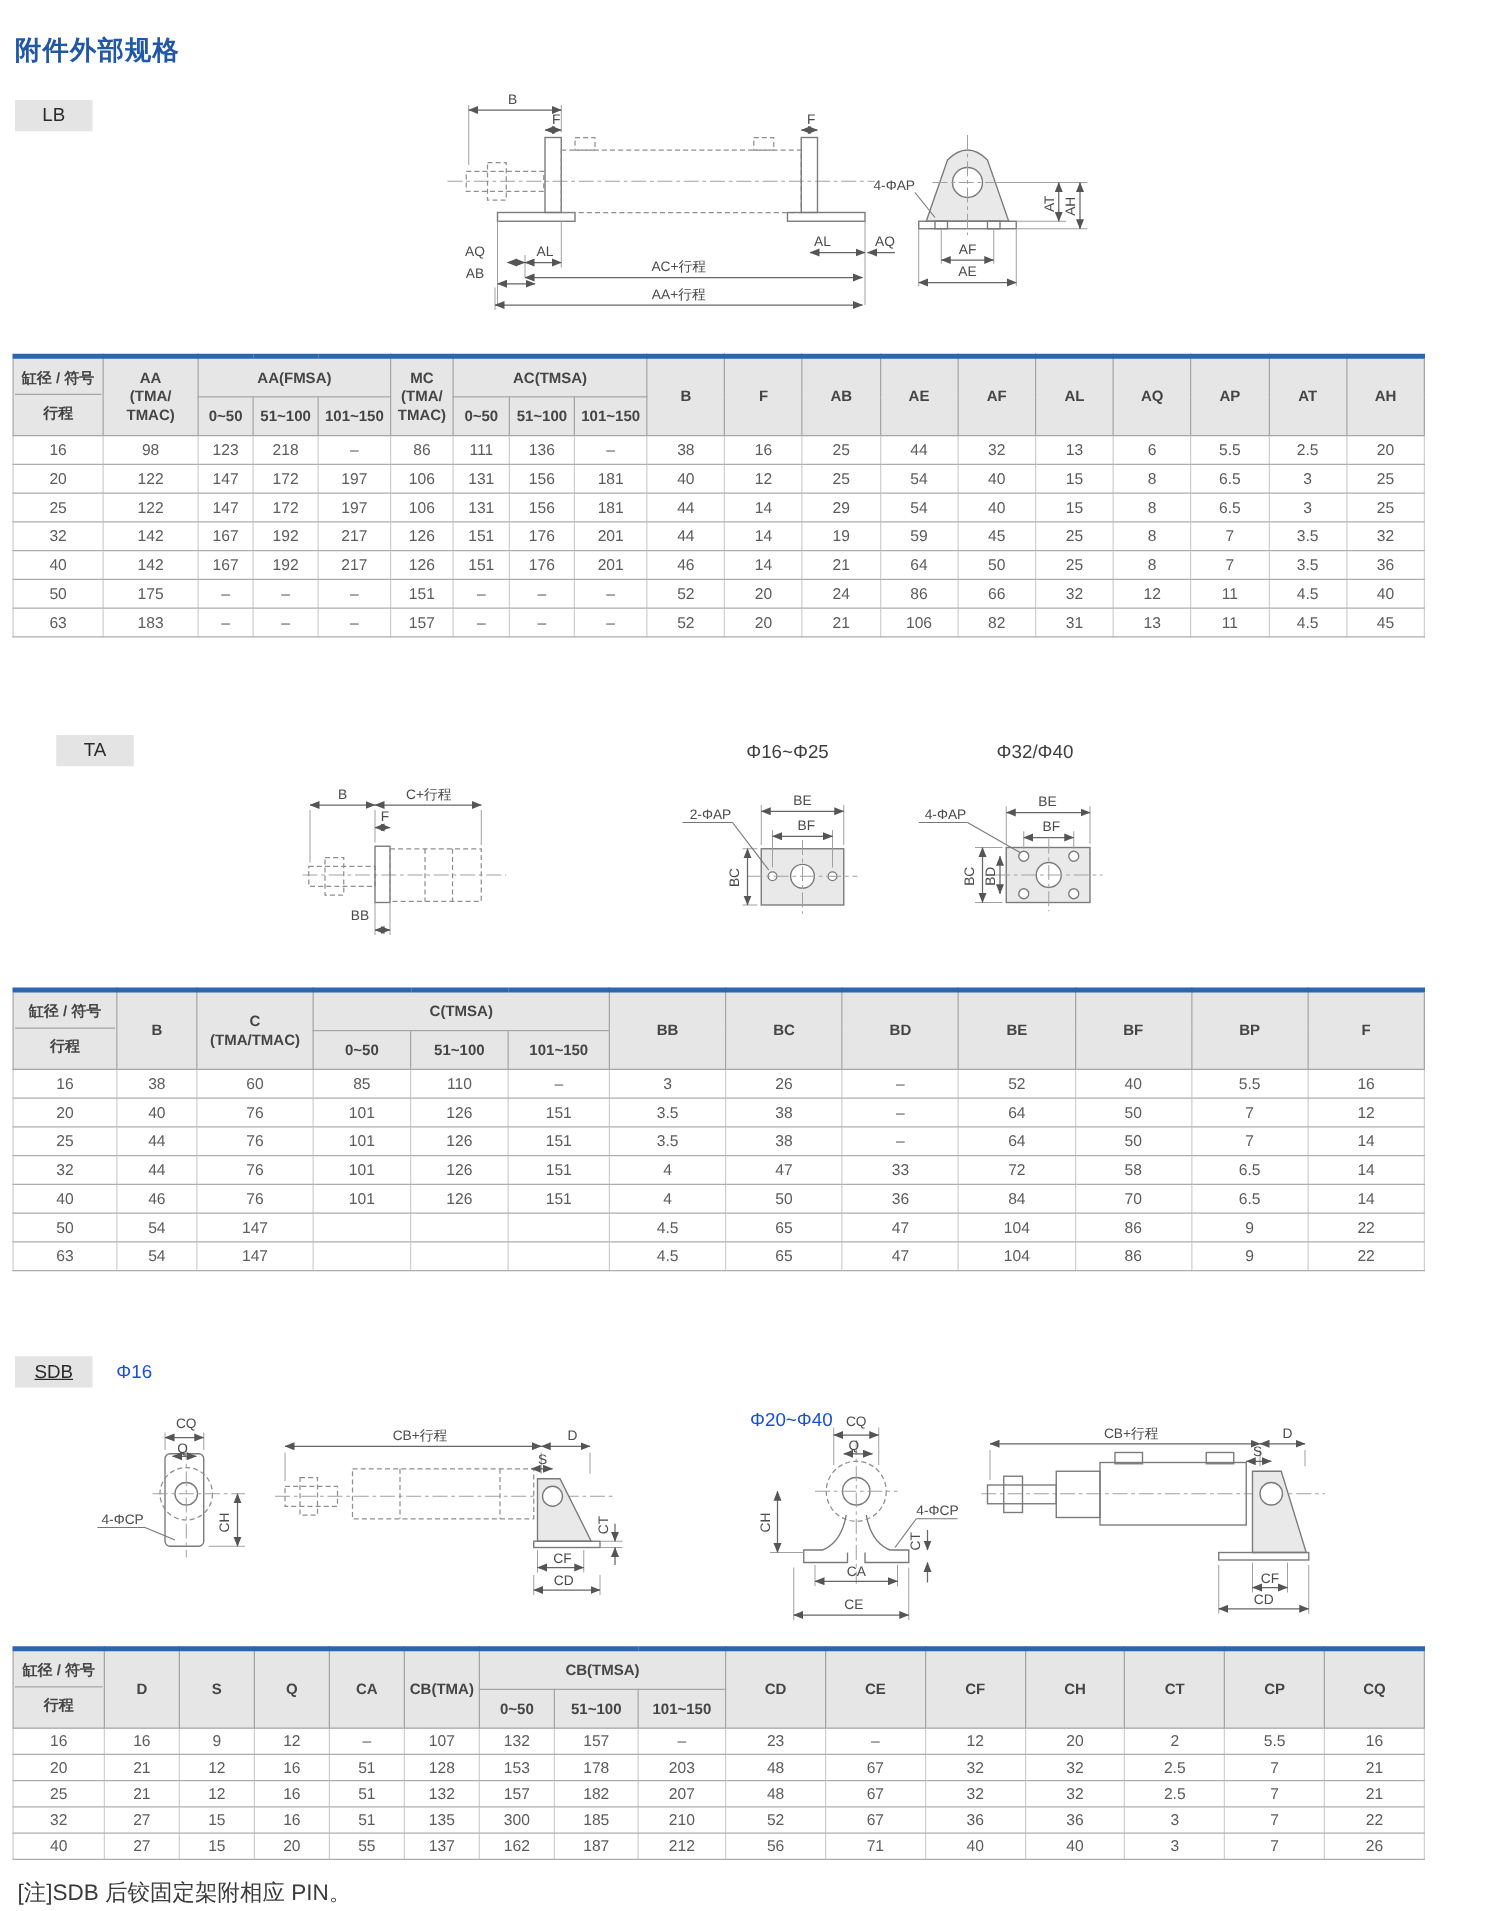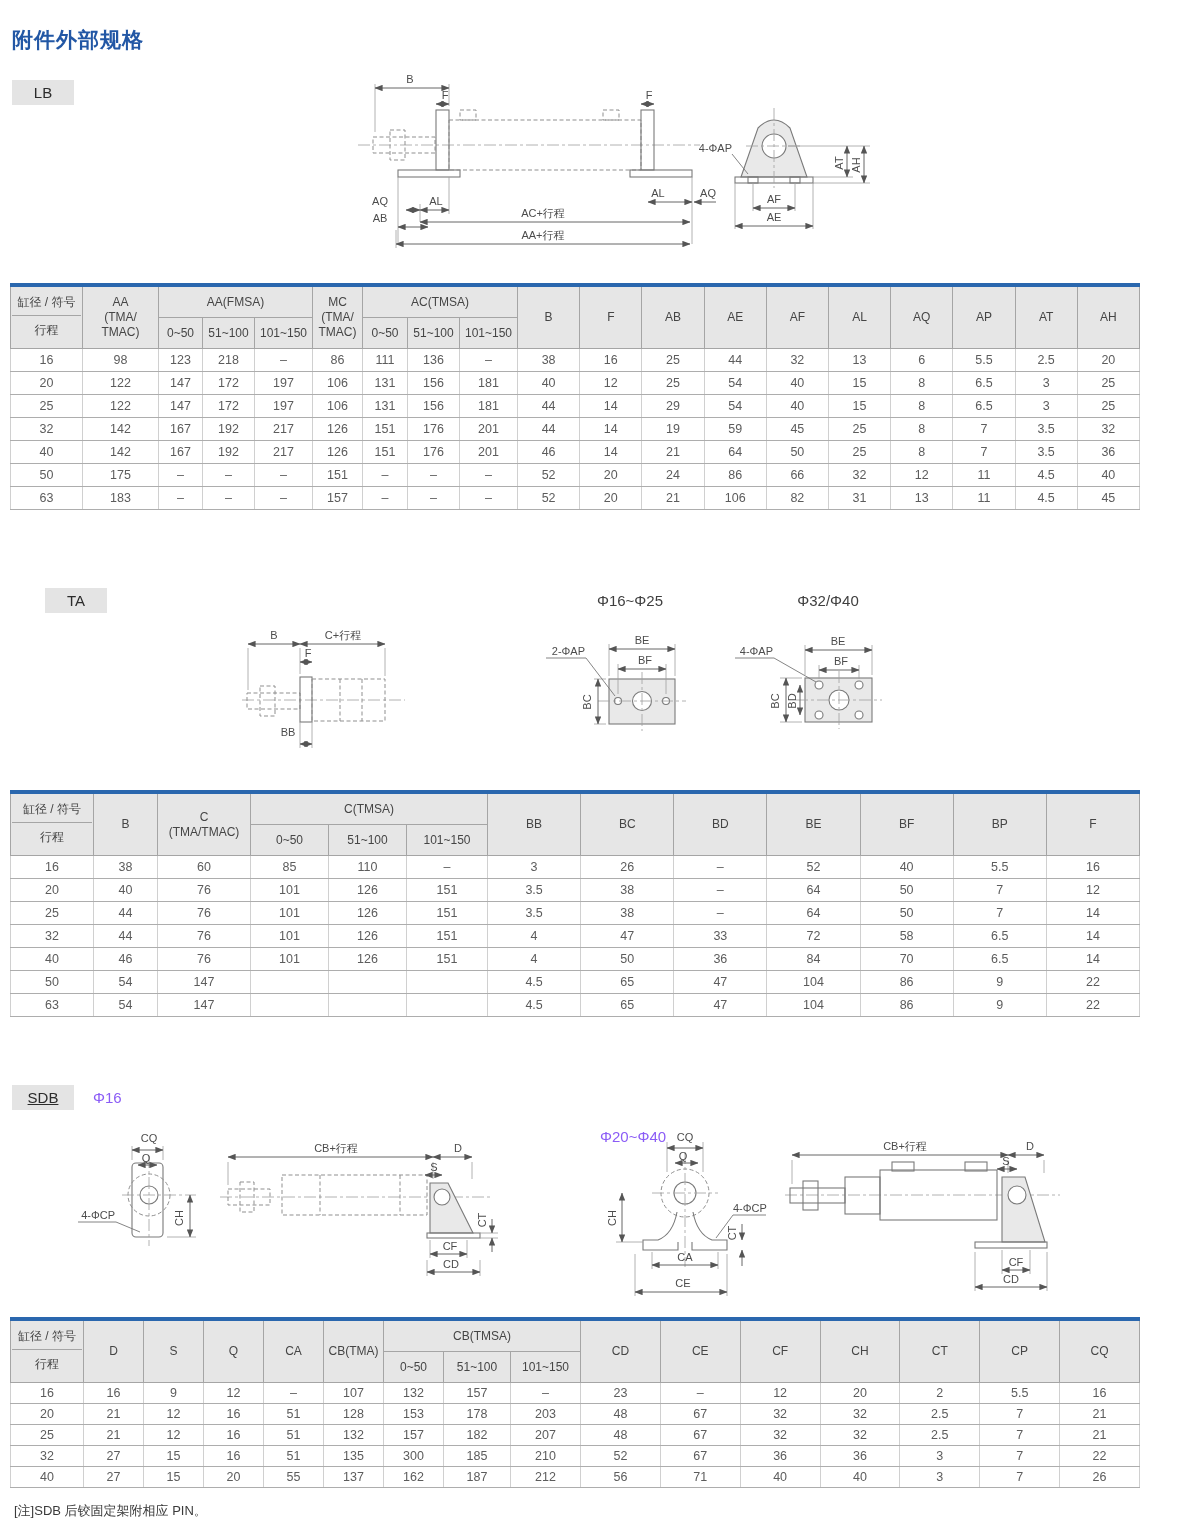--- a/index.html
+++ b/index.html
@@ -1,35 +1,35 @@
 <!DOCTYPE html>
 <html><head>
 <meta charset="utf-8">
 <style>
   * { margin:0; padding:0; box-sizing:border-box; }
   html,body { background:#fff; }
   body { width:1200px; height:1529px; position:relative; font-family:"Liberation Sans",sans-serif; }
   .title { position:absolute; left:12px; top:26px; font-size:21px; font-weight:bold; color:#2257a5; letter-spacing:1px; }
   .badge { position:absolute; width:62px; height:25px; background:#e4e4e4; color:#2b2b2b; font-size:15px;
            display:flex; align-items:center; justify-content:center; }
-  .range-label { position:absolute; font-size:15px; color:#8b5cf6; }
+  .range-label { position:absolute; font-size:15px; color:#1d4ed8; }
   .spec-wrap { position:absolute; left:10px; width:1130px; }
   table.spec { width:100%; border-collapse:collapse; table-layout:fixed; border-top:4px solid #2a67ae; }
-  table.spec th { background:#e6e6e6; font-weight:normal; font-size:12px; color:#454545;
+  table.spec th { background:#e6e6e6; font-weight:bold; font-size:12px; color:#454545;
                   border:1px solid #a5a5a5; padding:3px 1px; line-height:1.25; text-align:center; }
   table.spec td { text-align:center; font-size:12.5px; color:#5c5c5c; background:#fff;
                   border-top:1px solid #adadad; border-bottom:1px solid #adadad;
                   border-left:1px solid #d0d0d0; border-right:1px solid #d0d0d0;
                   height:23px; padding:1px 2px; }
   table.spec.tight td { height:21px; }
   .pre { white-space:pre-line; }
   th.fc { padding:0; }
   th.fc .split-top { border-bottom:1px solid #a5a5a5; padding:5px 2px; }
   th.fc .split-bottom { padding:7px 2px; }
-  .footnote { position:absolute; left:14px; top:1502px; font-size:13px; color:#3a3a3a; }
+  .footnote { position:absolute; left:14px; top:1502px; font-size:18px; color:#3a3a3a; }
   .draw { position:absolute; }
   .draw text { font-size:11px; fill:#4c4c4c; }
   .draw text.big { font-size:15px; fill:#3f3f3f; }
   .solid { stroke:#7a7a7a; stroke-width:1.1; fill:none; }
   .dash  { stroke:#8f8f8f; stroke-width:1; fill:none; stroke-dasharray:4 2.5; }
   .cl    { stroke:#a0a0a0; stroke-width:.8; fill:none; stroke-dasharray:12 3 3 3; }
   .ext   { stroke:#a0a0a0; stroke-width:.8; fill:none; }
   .dim   { stroke:#666; stroke-width:1; fill:none; marker-start:url(#aw); marker-end:url(#aw); }
   .dim1  { stroke:#666; stroke-width:1; fill:none; marker-end:url(#aw); }
   .ldr   { stroke:#777; stroke-width:.9; fill:none; }

